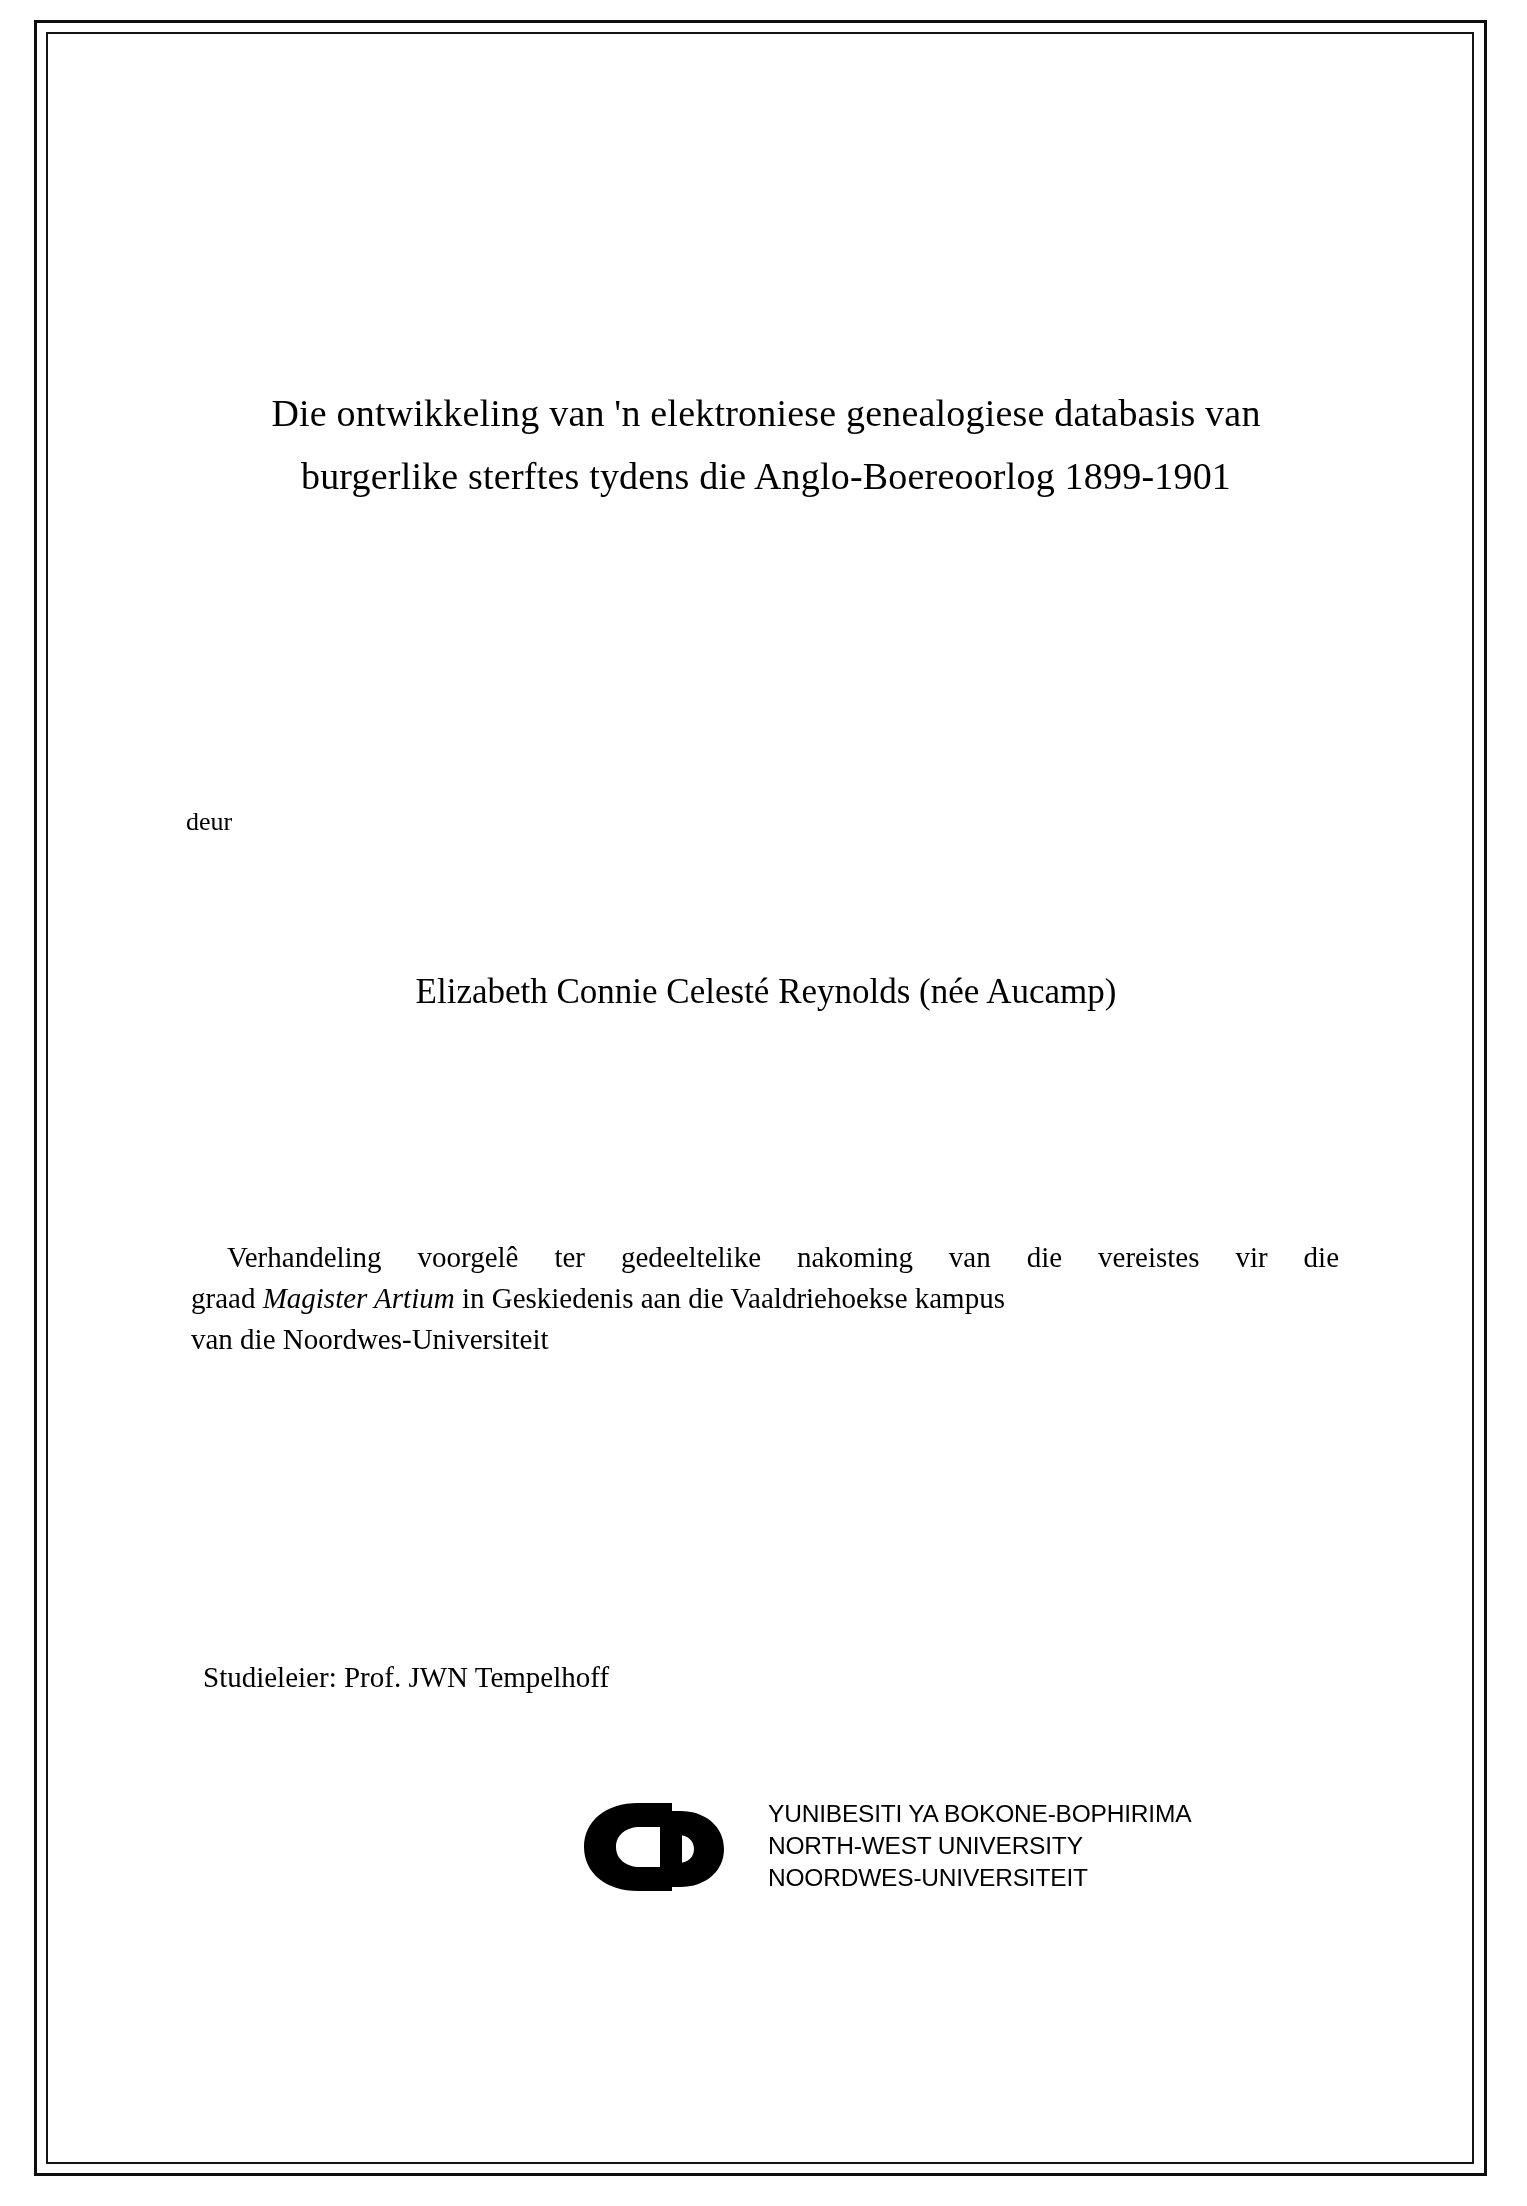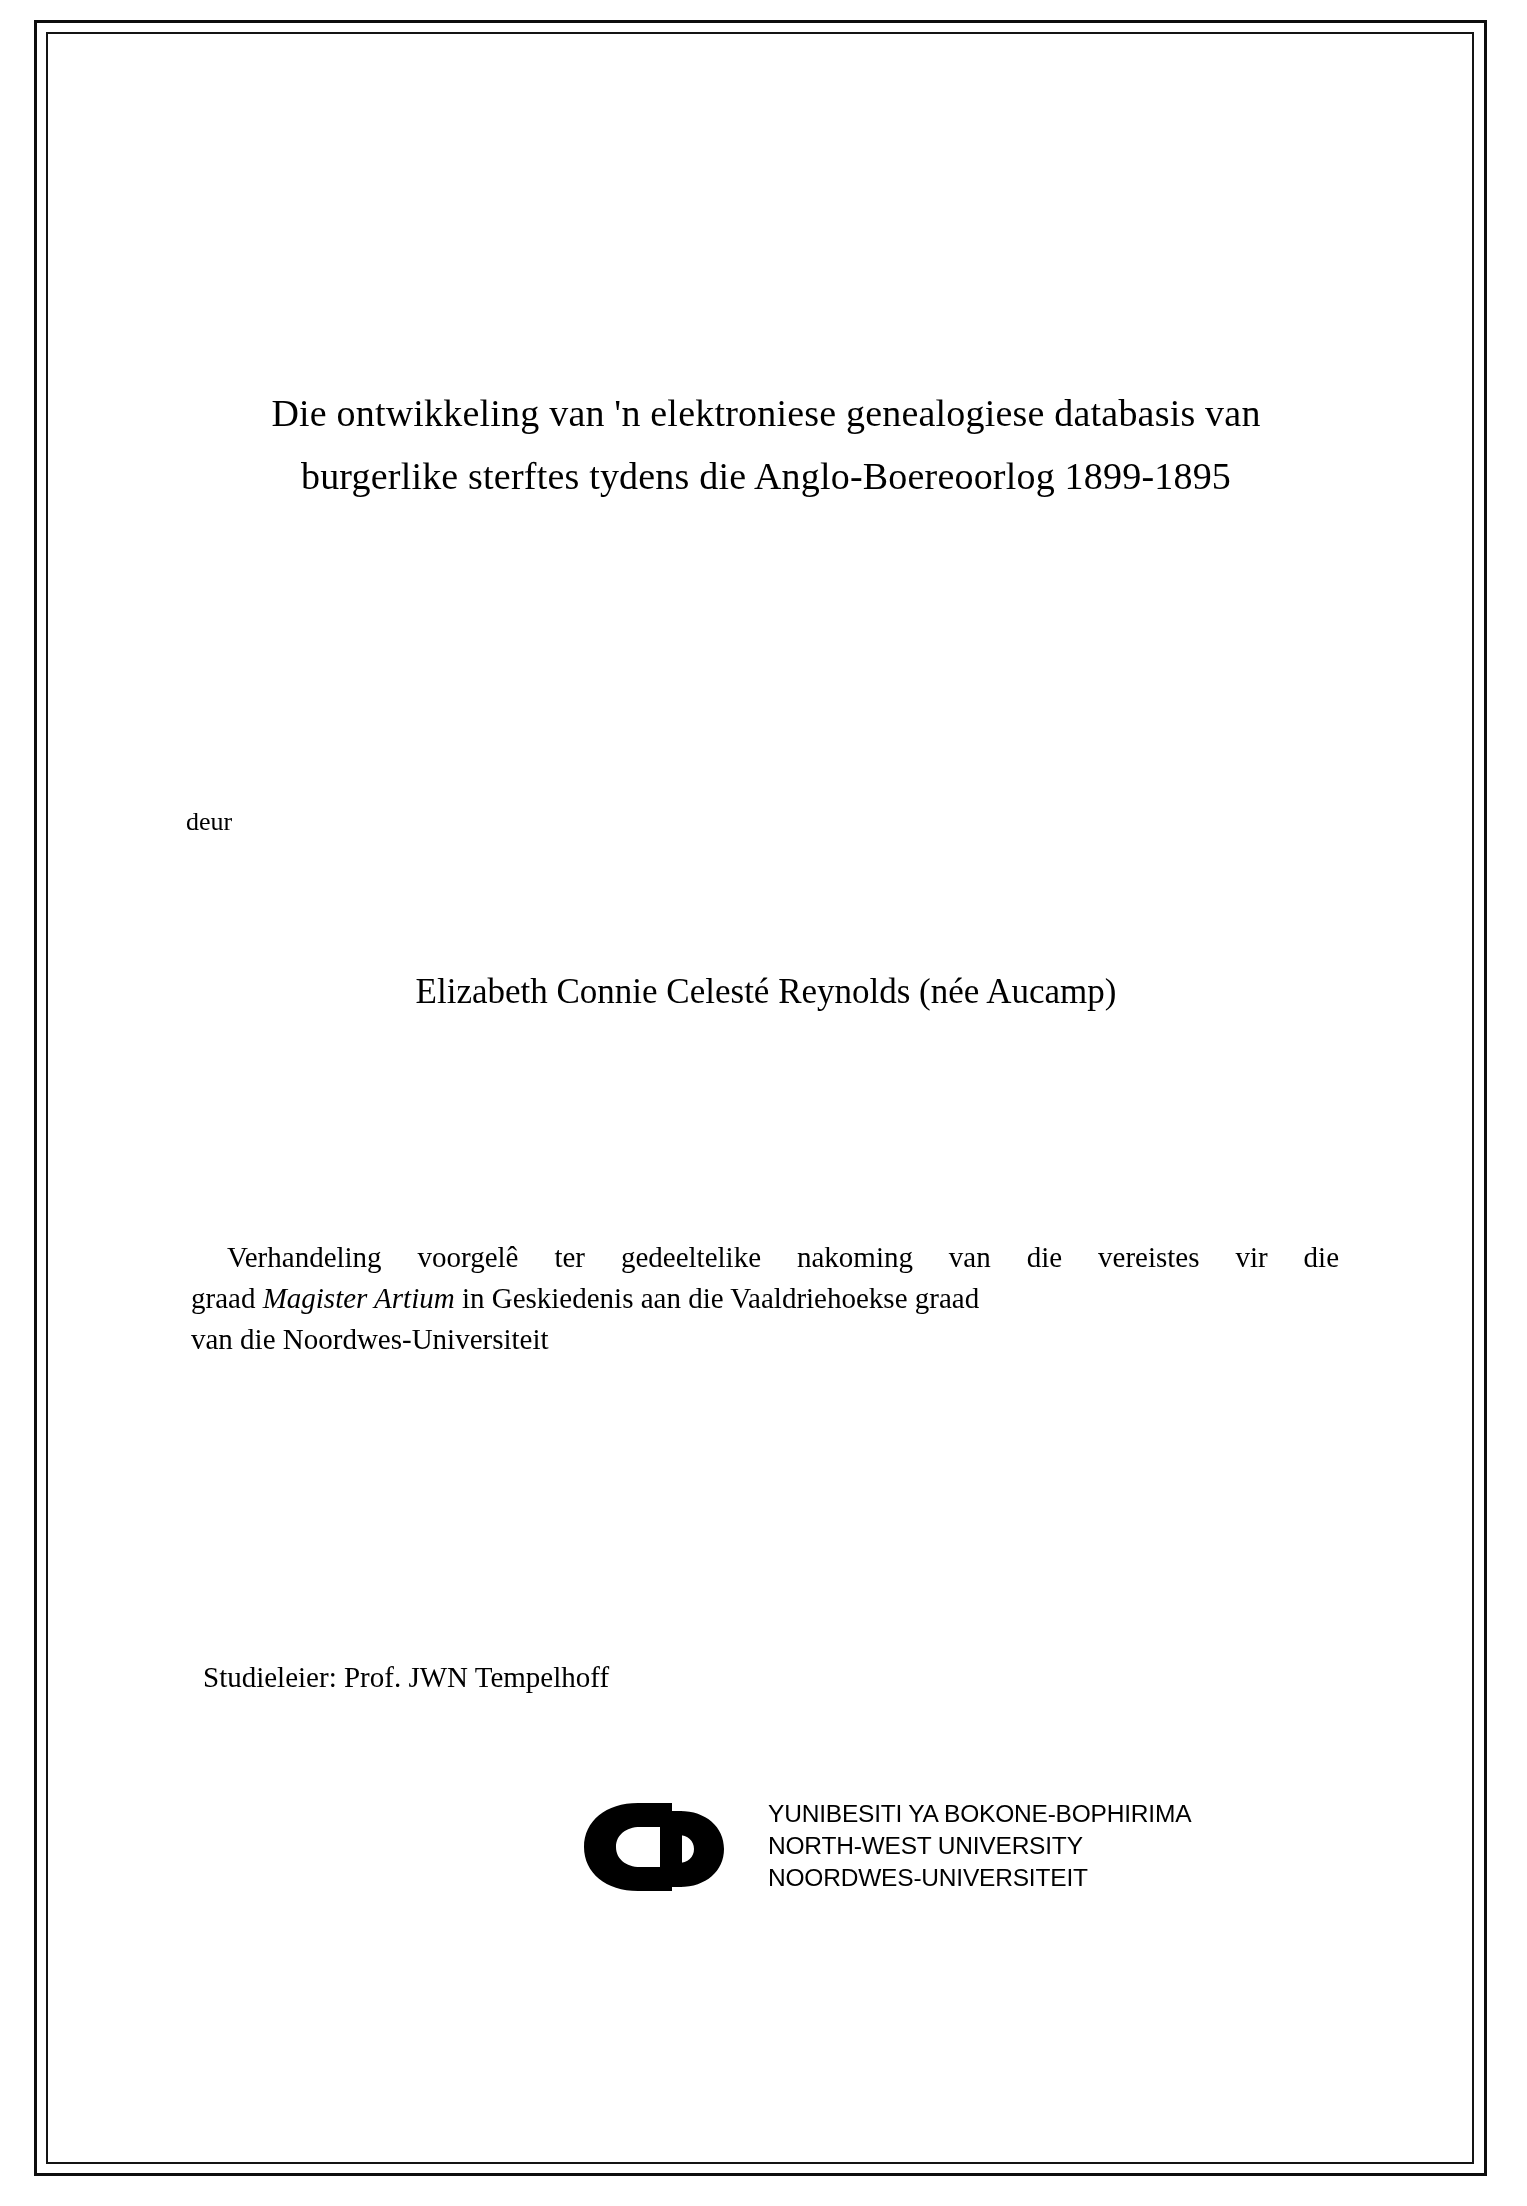--- a/index.html
+++ b/index.html
@@ -144,30 +144,30 @@
 
 <div class="page">
 
   <div class="frame-outer"></div>
   <div class="frame-inner"></div>
 
   <div class="content">
 
     <div class="title">
       <span class="line">Die ontwikkeling van 'n elektroniese genealogiese databasis van</span>
-      <span class="line">burgerlike sterftes tydens die Anglo-Boereoorlog 1899-1895</span>
+      <span class="line">burgerlike sterftes tydens die Anglo-Boereoorlog 1899-1901</span>
     </div>
 
     <div class="deur">deur</div>
 
     <div class="author">Elizabeth Connie Celesté Reynolds (née Aucamp)</div>
 
     <div class="statement">
       <span class="l1">Verhandeling voorgelê ter gedeeltelike nakoming van die vereistes vir die</span>
-      <span class="l2"><span>graad </span><i>Magister Artium</i><span> in Geskiedenis aan die Vaaldriehoekse graad</span></span>
+      <span class="l2"><span>graad </span><i>Magister Artium</i><span> in Geskiedenis aan die Vaaldriehoekse kampus</span></span>
       <span class="l3">van die Noordwes-Universiteit</span>
     </div>
 
     <div class="supervisor">
       <span>Studieleier: Prof. JWN Tempelhoff</span>
     </div>
 
     <div class="logo-block">
       <div class="logo-mark">
         <svg width="185" height="100" viewBox="0 0 185 100" xmlns="http://www.w3.org/2000/svg">

